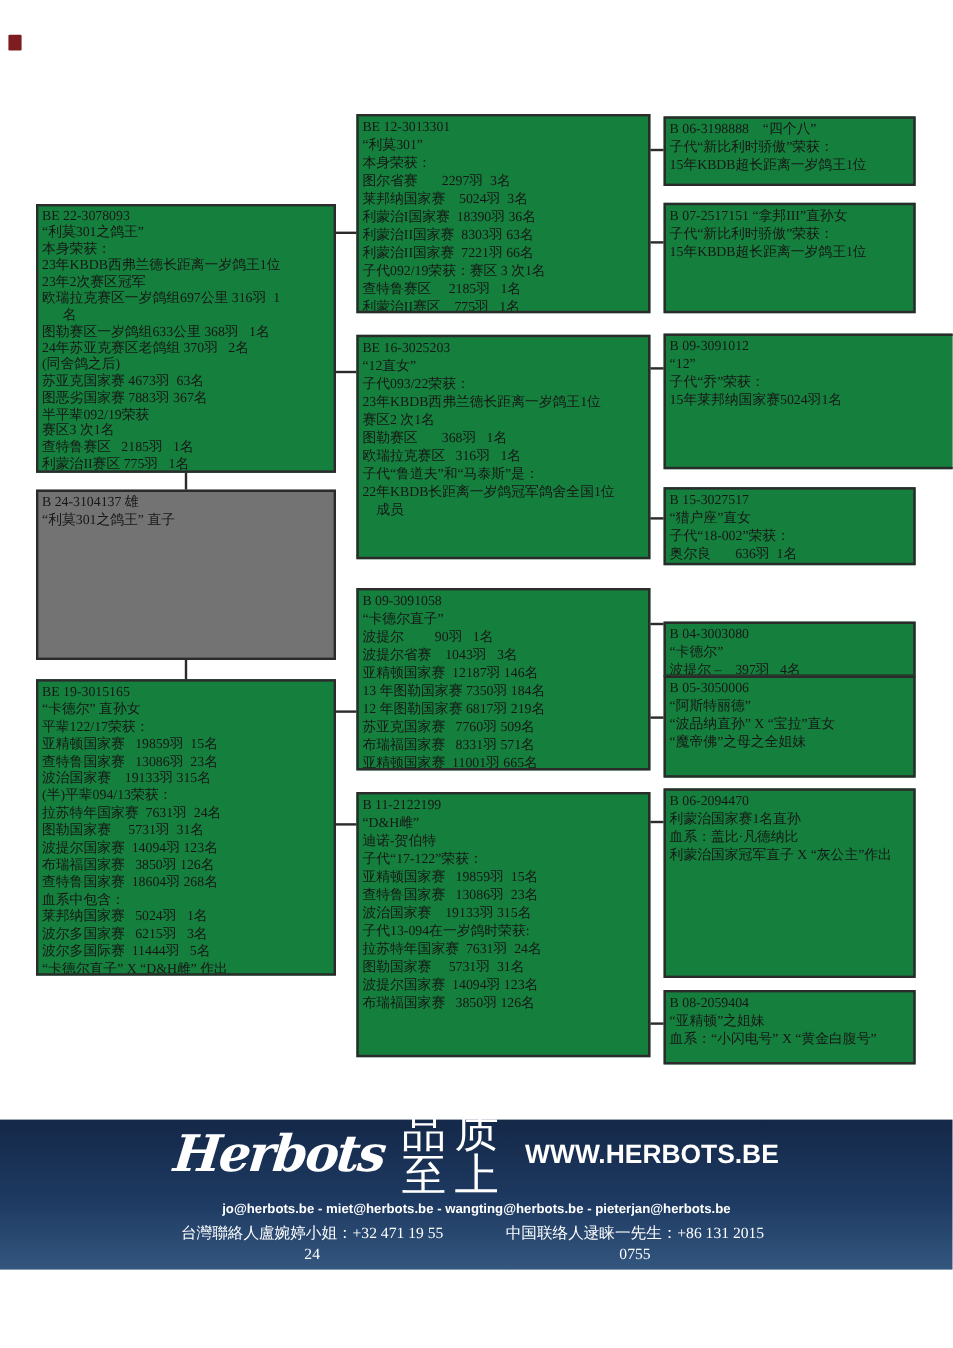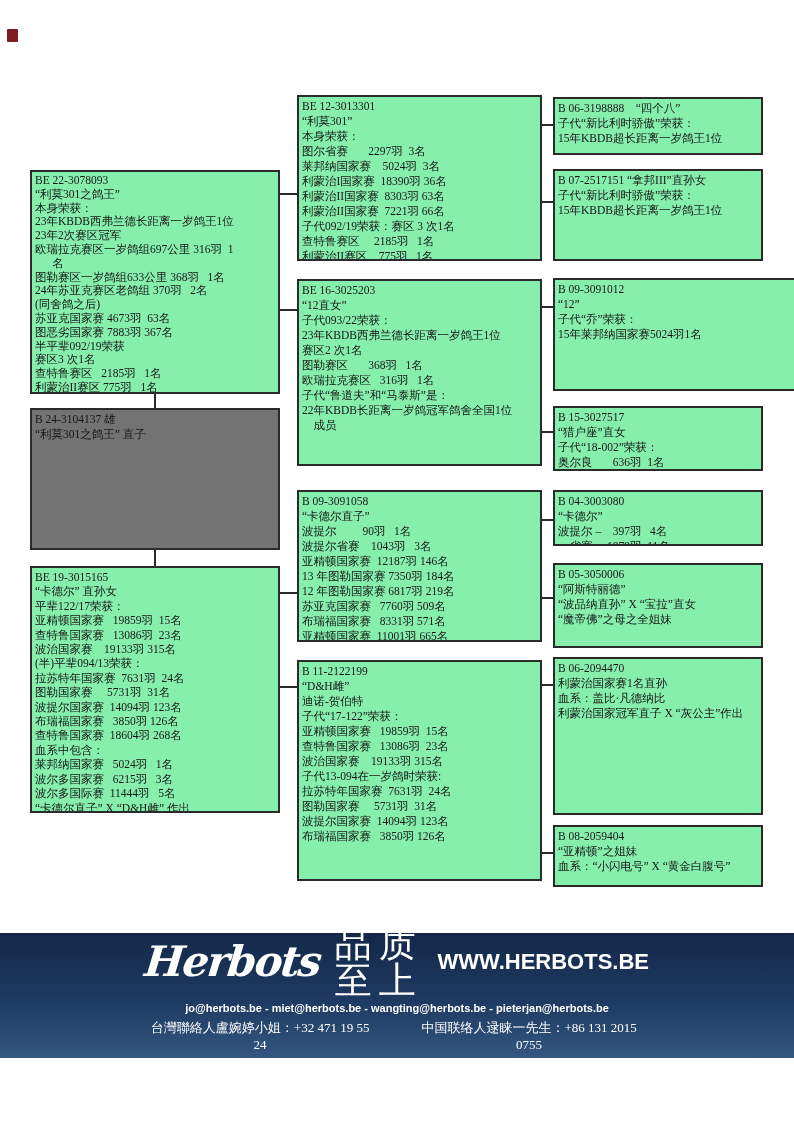--- a/index.html
+++ b/index.html
@@ -1,19 +1,19 @@
 <!DOCTYPE html>
 <html><head>
 <meta charset="utf-8">
 <style>
   html,body{margin:0;padding:0;background:#ffffff;}
   .page{position:relative;width:794px;height:1123px;margin:0 auto;background:#ffffff;overflow:hidden;
         font-family:"Liberation Serif","DejaVu Serif",serif;color:#161616;}
   .corner{position:absolute;left:7px;top:29px;width:11px;height:13px;background:#7d1d22;border-radius:1px;}
-  .box{position:absolute;border:2px solid #2b2b2b;background:#86efac;padding:2px 3px;
+  .box{position:absolute;border:2px solid #2b2b2b;background:#15803d;padding:2px 3px;
        font-size:11.5px;line-height:15px;white-space:pre-wrap;overflow:hidden;box-sizing:border-box;}
   .box.grey{background:#737373;}
   .box.lh-f{line-height:13.8px;}
   .box.lh-m{line-height:14.4px;}
   .bline{min-height:1em;}
   .hline{position:absolute;height:2px;background:#2b2b2b;}
   .vline{position:absolute;width:2px;background:#2b2b2b;}
   .footer{position:absolute;left:0;top:933px;width:794px;height:125px;
           background:linear-gradient(180deg,#142848 0%,#1e3a62 55%,#34577f 100%);color:#ffffff;}
   .f-center{position:absolute;left:145px;right:145px;top:6px;text-align:center;}
@@ -48,21 +48,21 @@
   <div class="box" style="left:297px;top:660px;width:245px;height:221px"><div class="bline">B 11-2122199</div><div class="bline">“D&amp;H雌”</div><div class="bline">迪诺-贺伯特</div><div class="bline">子代“17-122”荣获：</div><div class="bline">亚精顿国家赛   19859羽  15名</div><div class="bline">查特鲁国家赛   13086羽  23名</div><div class="bline">波治国家赛    19133羽 315名</div><div class="bline">子代13-094在一岁鸽时荣获:</div><div class="bline">拉苏特年国家赛  7631羽  24名</div><div class="bline">图勒国家赛     5731羽  31名</div><div class="bline">波提尔国家赛  14094羽 123名</div><div class="bline">布瑞福国家赛   3850羽 126名</div></div>
 
   <div class="box" style="left:553px;top:97px;width:210px;height:58px"><div class="bline">B 06-3198888　“四个八”</div><div class="bline">子代“新比利时骄傲”荣获：</div><div class="bline">15年KBDB超长距离一岁鸽王1位</div></div>
 
   <div class="box" style="left:553px;top:169px;width:210px;height:92px"><div class="bline">B 07-2517151 “拿邦III”直孙女</div><div class="bline">子代“新比利时骄傲”荣获：</div><div class="bline">15年KBDB超长距离一岁鸽王1位</div></div>
 
   <div class="box" style="left:553px;top:278px;width:244px;height:113px"><div class="bline">B 09-3091012</div><div class="bline">“12”</div><div class="bline">子代“乔”荣获：</div><div class="bline">15年莱邦纳国家赛5024羽1名</div></div>
 
   <div class="box" style="left:553px;top:406px;width:210px;height:65px"><div class="bline">B 15-3027517</div><div class="bline">“猎户座”直女</div><div class="bline">子代“18-002”荣获：</div><div class="bline">奥尔良       636羽  1名</div></div>
 
-  <div class="box" style="left:553px;top:490px;width:210px;height:56px"><div class="bline">B 04-3003080</div><div class="bline">“卡德尔”</div><div class="bline">波提尔 –    397羽   4名</div><div class="bline">    省赛 –  1879羽  11名</div></div>
+  <div class="box" style="left:553px;top:518px;width:210px;height:46px"><div class="bline">B 04-3003080</div><div class="bline">“卡德尔”</div><div class="bline">波提尔 –    397羽   4名</div><div class="bline">    省赛 –  1879羽  11名</div></div>
 
   <div class="box" style="left:553px;top:563px;width:210px;height:85px"><div class="bline">B 05-3050006</div><div class="bline">“阿斯特丽德”</div><div class="bline">“波品纳直孙” X “宝拉”直女</div><div class="bline">“魔帝佛”之母之全姐妹</div></div>
 
   <div class="box" style="left:553px;top:657px;width:210px;height:158px"><div class="bline">B 06-2094470</div><div class="bline">利蒙治国家赛1名直孙</div><div class="bline">血系：盖比·凡德纳比</div><div class="bline">利蒙治国家冠军直子 X “灰公主”作出</div></div>
 
   <div class="box" style="left:553px;top:825px;width:210px;height:62px"><div class="bline">B 08-2059404</div><div class="bline">“亚精顿”之姐妹</div><div class="bline">血系：“小闪电号” X “黄金白腹号”</div></div>
 
   <div class="vline" style="left:154px;top:394px;height:14px"></div>
   <div class="vline" style="left:154px;top:550px;height:16px"></div>
   <div class="hline" style="left:280px;top:193px;width:17px"></div>

